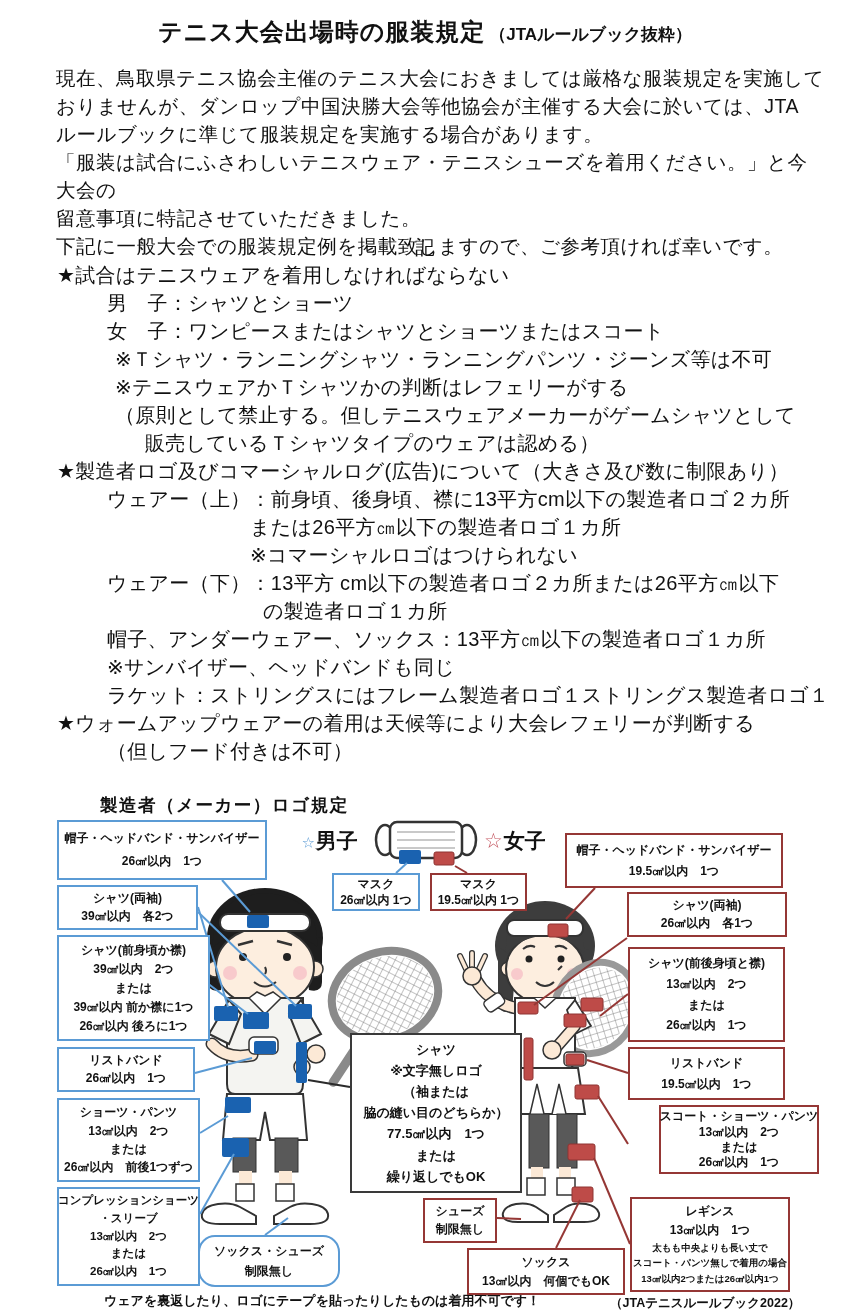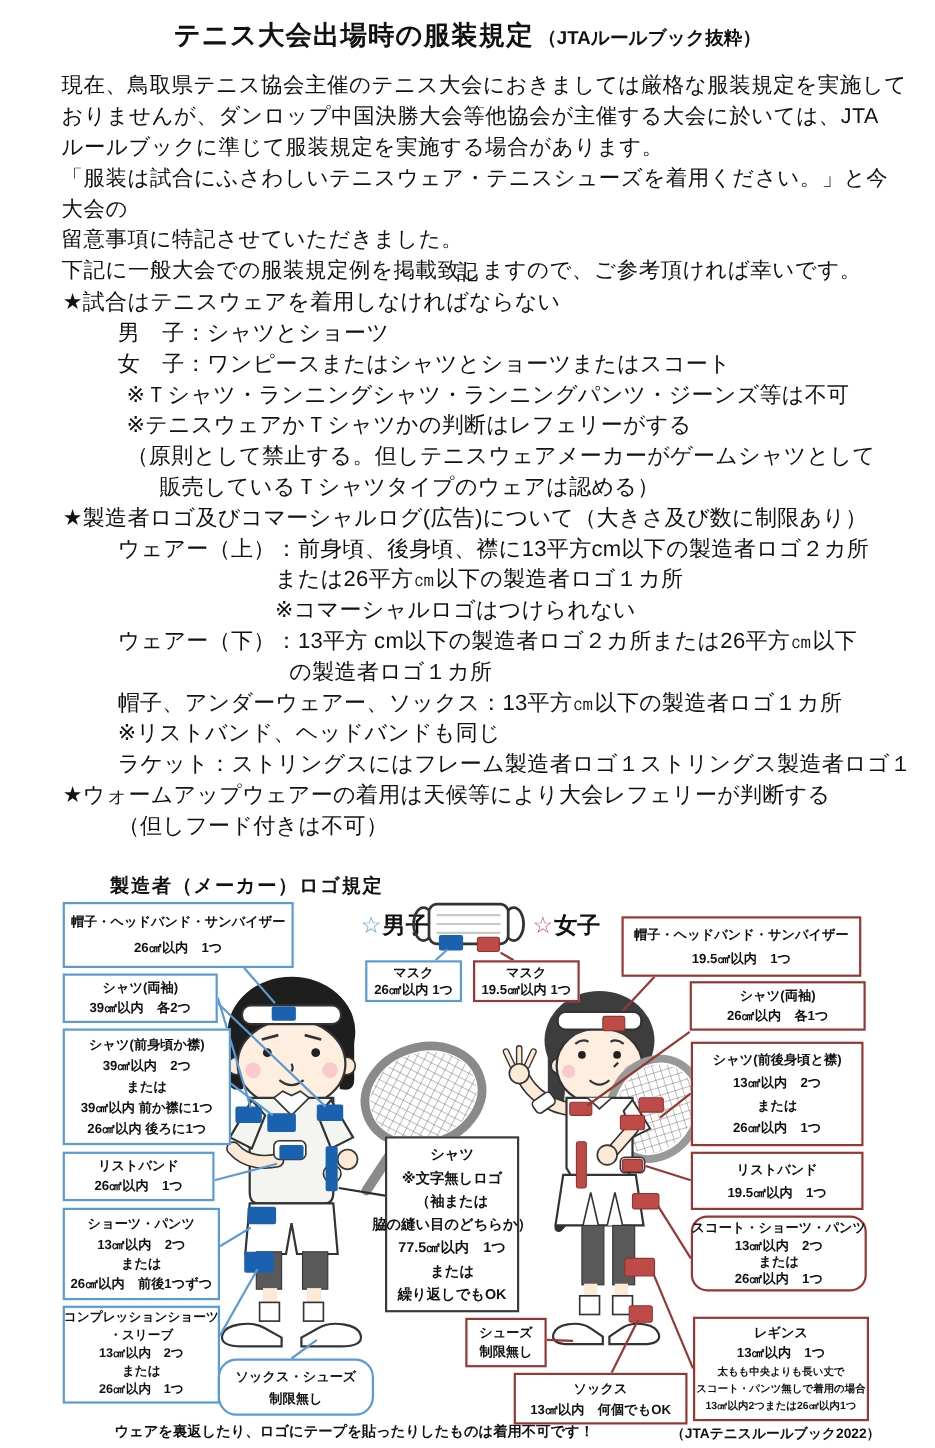--- a/index.html
+++ b/index.html
@@ -12,21 +12,21 @@
   #title .sub{font-size:17px;margin-left:4px;}
   
   #intro{top:64px;left:56px;width:770px;font-size:19.5px;line-height:28px;letter-spacing:.5px;}
   #ki{top:234px;left:0;width:850px;text-align:center;font-size:19.5px;}
   #rules{top:261px;left:57px;width:790px;font-size:20px;line-height:28px;letter-spacing:.3px;}
   .ind0{padding-left:0;} .ind1{padding-left:50px;} .ind2{padding-left:58px;}
   .ind3{padding-left:88px;} .ind4{padding-left:193px;} .ind5{padding-left:206px;}
   
   #diagram-heading{top:793px;left:100px;font-size:17.5px;font-weight:bold;letter-spacing:1.5px;}
   .figlabel{font-size:21px;font-weight:bold;white-space:nowrap;}
-  #boy-label{top:827px;left:328px;}
+  #boy-label{top:827px;left:302px;font-family:Liberation Mono, monospace;}
   #girl-label{top:827px;left:484px;text-align:center;}
   .star{margin-right:1px;}
   #boy-label .star{color:var(--blue-border);}
   #girl-label .star{color:#C55A64;}
   #figure-svg{top:786px;left:0;z-index:1;}
   .lnk-b{stroke:var(--blue-border);stroke-width:2;}
   .lnk-r{stroke:var(--red-border);stroke-width:2;}
   .lnk-k{stroke:#2b2b2b;stroke-width:2;}
   .pb{fill:var(--blue-patch);}
   .pr{fill:var(--red-patch);stroke:#8f3432;stroke-width:1;}
@@ -68,21 +68,21 @@
     <div class="ind2">※テニスウェアかＴシャツかの判断はレフェリーがする</div>
     <div class="ind2">（原則として禁止する。但しテニスウェアメーカーがゲームシャツとして</div>
     <div class="ind3">販売しているＴシャツタイプのウェアは認める）</div>
     <div class="ind0">★製造者ロゴ及びコマーシャルログ(広告)について（大きさ及び数に制限あり）</div>
     <div class="ind1">ウェアー（上）：前身頃、後身頃、襟に13平方cm以下の製造者ロゴ２カ所</div>
     <div class="ind4">または26平方㎝以下の製造者ロゴ１カ所</div>
     <div class="ind4">※コマーシャルロゴはつけられない</div>
     <div class="ind1">ウェアー（下）：13平方 cm以下の製造者ロゴ２カ所または26平方㎝以下</div>
     <div class="ind5">の製造者ロゴ１カ所</div>
     <div class="ind1">帽子、アンダーウェアー、ソックス：13平方㎝以下の製造者ロゴ１カ所</div>
-    <div class="ind1">※リストバンド、ヘッドバンドも同じ</div>
+    <div class="ind1">※サンバイザー、ヘッドバンドも同じ</div>
     <div class="ind1">ラケット：ストリングスにはフレーム製造者ロゴ１ストリングス製造者ロゴ１</div>
     <div class="ind0">★ウォームアップウェアーの着用は天候等により大会レフェリーが判断する</div>
     <div class="ind1">（但しフード付きは不可）</div>
   </div>
 
 <div class="abs" id="diagram-heading">製造者（メーカー）ロゴ規定</div>
 
 <div class="abs figlabel" id="boy-label">
   <span class="star">☆</span><span>男子</span>
 </div>
@@ -265,40 +265,40 @@
     <div class="callout blue" style="left: 57px; top: 1047px; width: 138px; height: 45px;">
       <div class="ln">リストバンド</div>
       <div class="ln">26㎠以内　1つ</div>
     </div>
     <div class="callout blue" style="left: 57px; top: 1098px; width: 143px; height: 84px;">
       <div class="ln">ショーツ・パンツ</div>
       <div class="ln">13㎠以内　2つ</div>
       <div class="ln">または</div>
       <div class="ln">26㎠以内　前後1つずつ</div>
     </div>
-    <div class="callout blue narrow" style="left: 57px; top: 1187px; width: 143px; height: 89px;">
+    <div class="callout blue narrow" style="left: 57px; top: 1187px; width: 143px; height: 99px;">
       <div class="ln">コンプレッションショーツ</div>
       <div class="ln">・スリーブ</div>
       <div class="ln">13㎠以内　2つ</div>
       <div class="ln">または</div>
       <div class="ln">26㎠以内　1つ</div>
     </div>
     <div class="callout blue" style="left: 198px; top: 1235px; width: 142px; height: 52px; border-radius: 17px;">
       <div class="ln">ソックス・シューズ</div>
       <div class="ln">制限無し</div>
     </div>
     <div class="callout blue" style="left: 332px; top: 873px; width: 88px; height: 38px;">
       <div class="ln">マスク</div>
       <div class="ln">26㎠以内 1つ</div>
     </div>
     <div class="callout red" style="left: 430px; top: 873px; width: 97px; height: 38px;">
       <div class="ln">マスク</div>
       <div class="ln">19.5㎠以内 1つ</div>
     </div>
-    <div class="callout black" style="left: 350px; top: 1033px; width: 122px; height: 160px;">
+    <div class="callout black" style="left: 350px; top: 1033px; width: 172px; height: 160px;">
       <div class="ln">シャツ</div>
       <div class="ln">※文字無しロゴ</div>
       <div class="ln">（袖または</div>
       <div class="ln">脇の縫い目のどちらか）</div>
       <div class="ln">77.5㎠以内　1つ</div>
       <div class="ln">または</div>
       <div class="ln">繰り返しでもOK</div>
     </div>
     <div class="callout red" style="left: 423px; top: 1198px; width: 74px; height: 45px;">
       <div class="ln">シューズ</div>
@@ -319,21 +319,21 @@
     <div class="callout red" style="left: 628px; top: 947px; width: 157px; height: 95px;">
       <div class="ln">シャツ(前後身頃と襟)</div>
       <div class="ln">13㎠以内　2つ</div>
       <div class="ln">または</div>
       <div class="ln">26㎠以内　1つ</div>
     </div>
     <div class="callout red" style="left: 628px; top: 1047px; width: 157px; height: 53px;">
       <div class="ln">リストバンド</div>
       <div class="ln">19.5㎠以内　1つ</div>
     </div>
-    <div class="callout red" style="left: 628px; top: 1105px; width: 160px; height: 69px; border-radius: 15px;">
+    <div class="callout red" style="left: 659px; top: 1105px; width: 160px; height: 69px;">
       <div class="ln">スコート・ショーツ・パンツ</div>
       <div class="ln">13㎠以内　2つ</div>
       <div class="ln">または</div>
       <div class="ln">26㎠以内　1つ</div>
     </div>
     <div class="callout red" style="left: 630px; top: 1197px; width: 160px; height: 95px;">
       <div class="ln">レギンス</div>
       <div class="ln">13㎠以内　1つ</div>
       <div class="ln small">太もも中央よりも長い丈で</div>
       <div class="ln small">スコート・パンツ無しで着用の場合</div>

